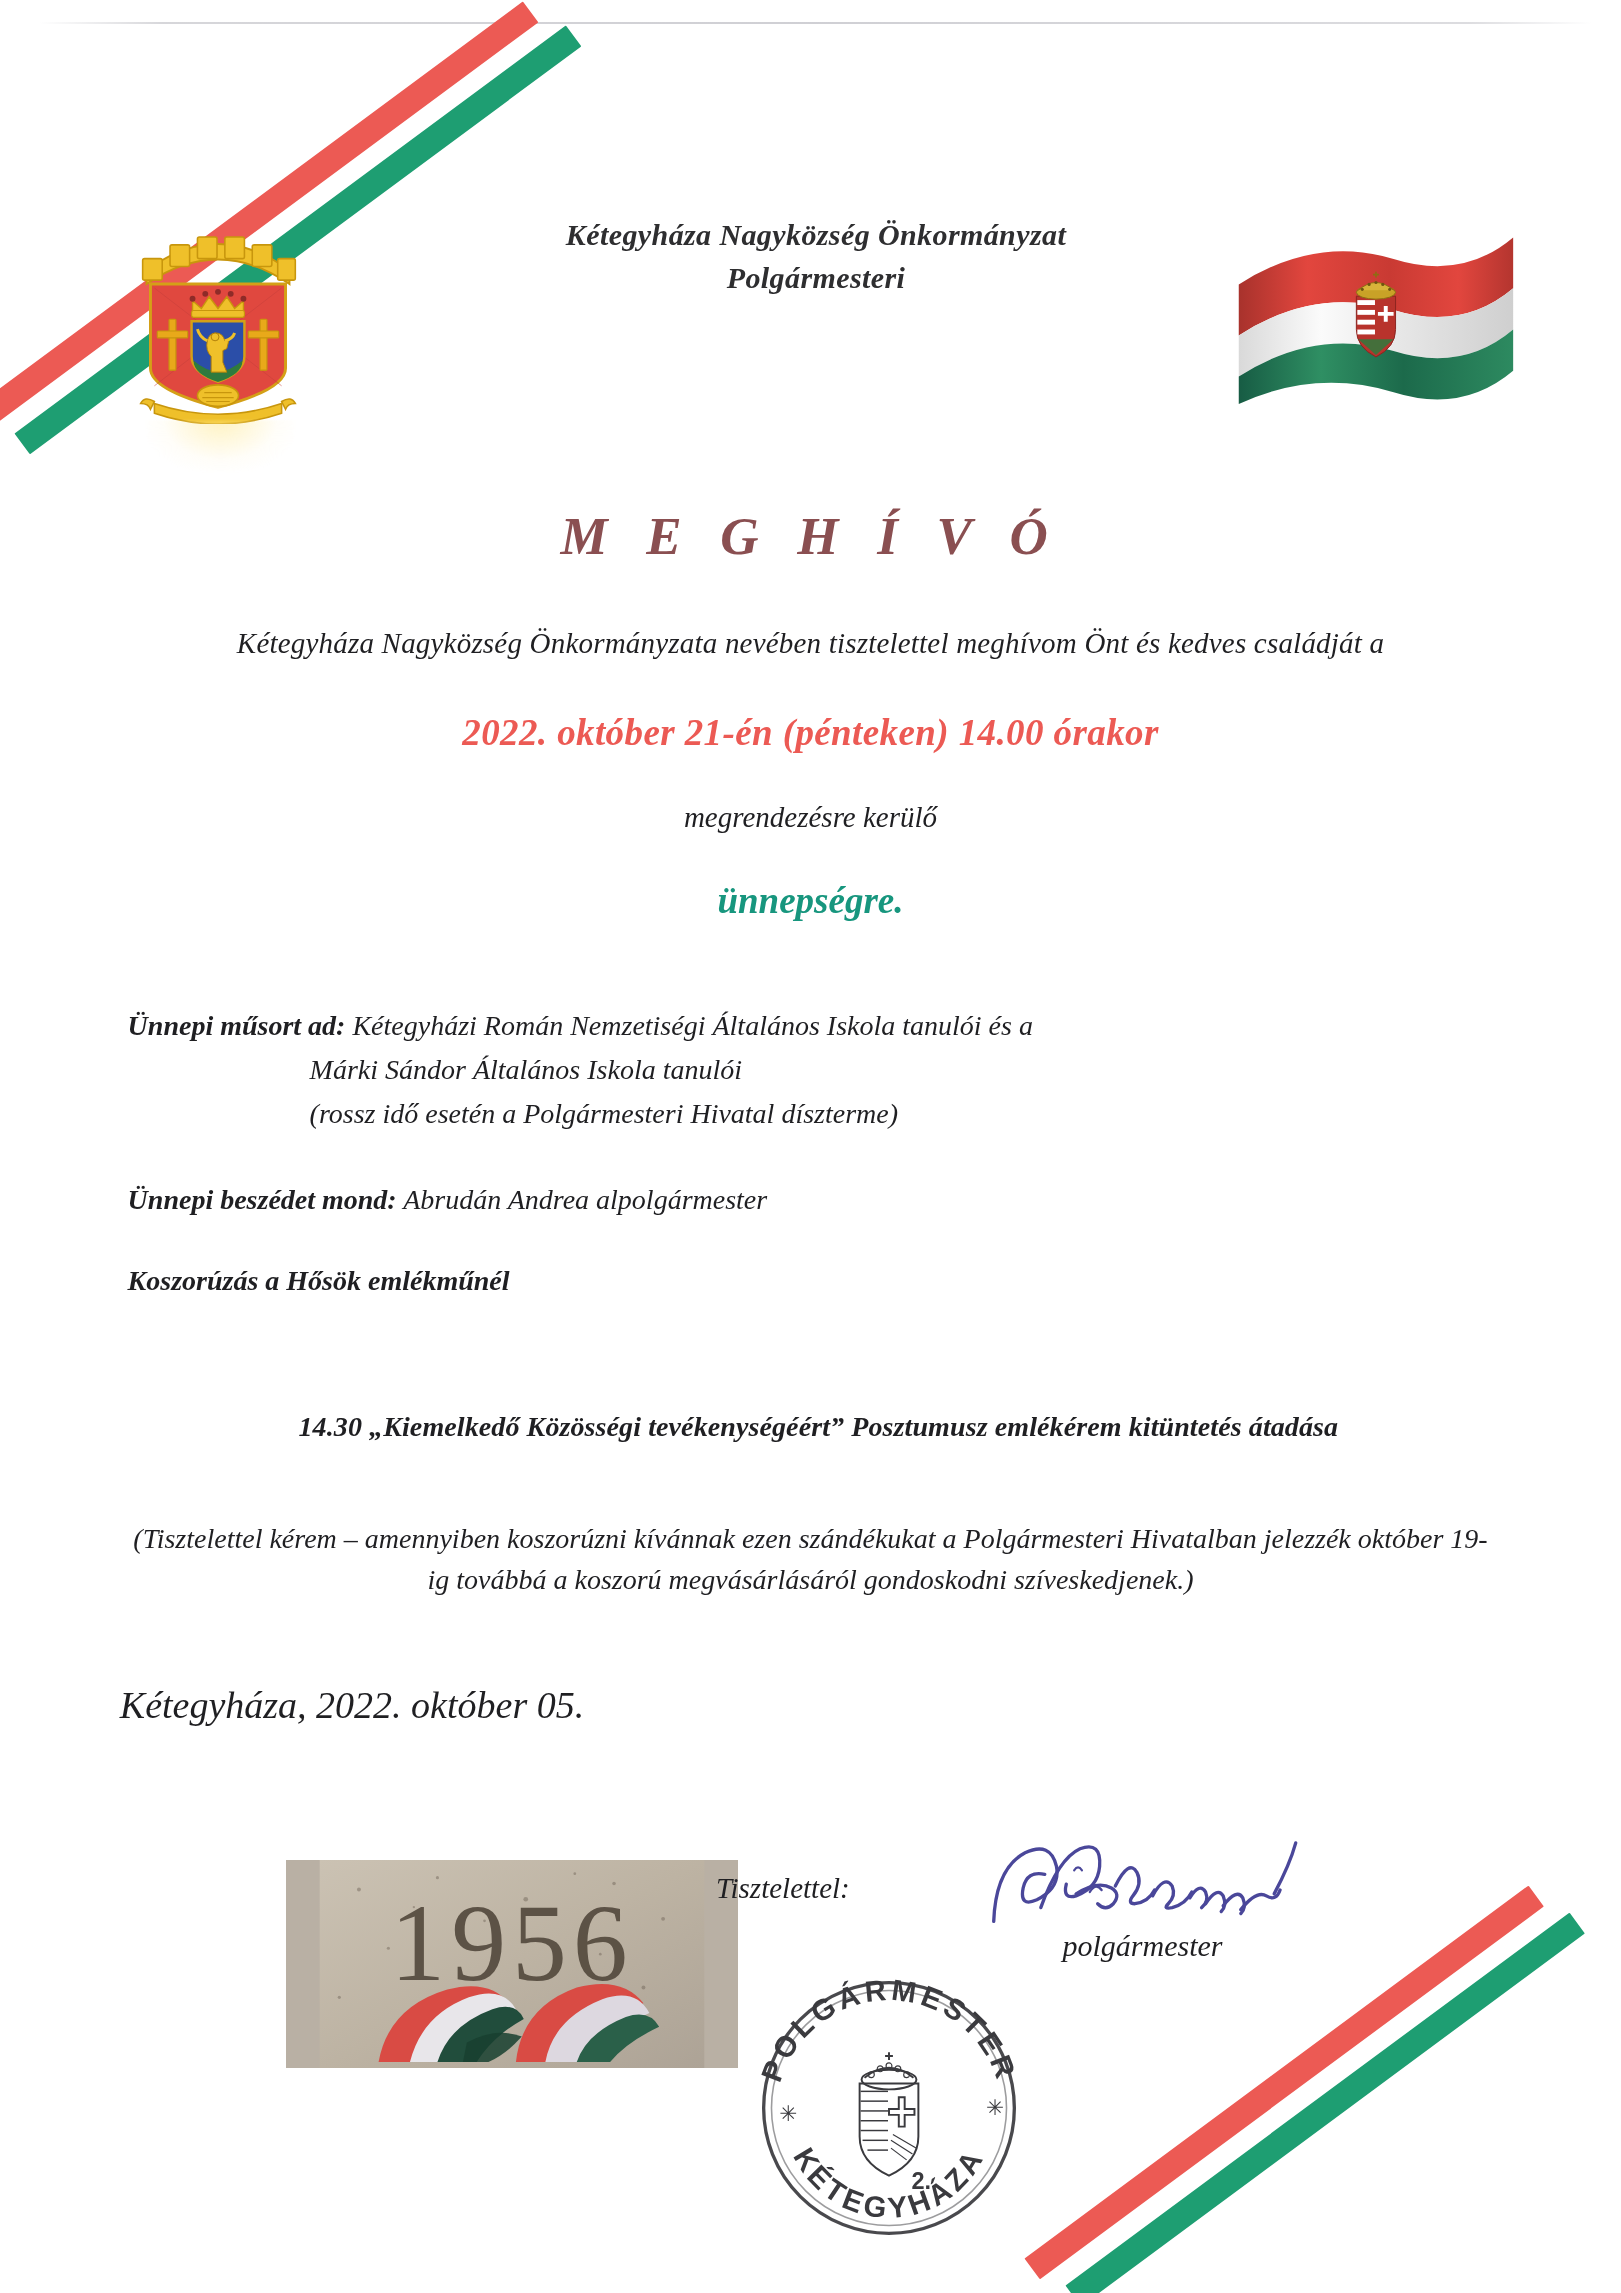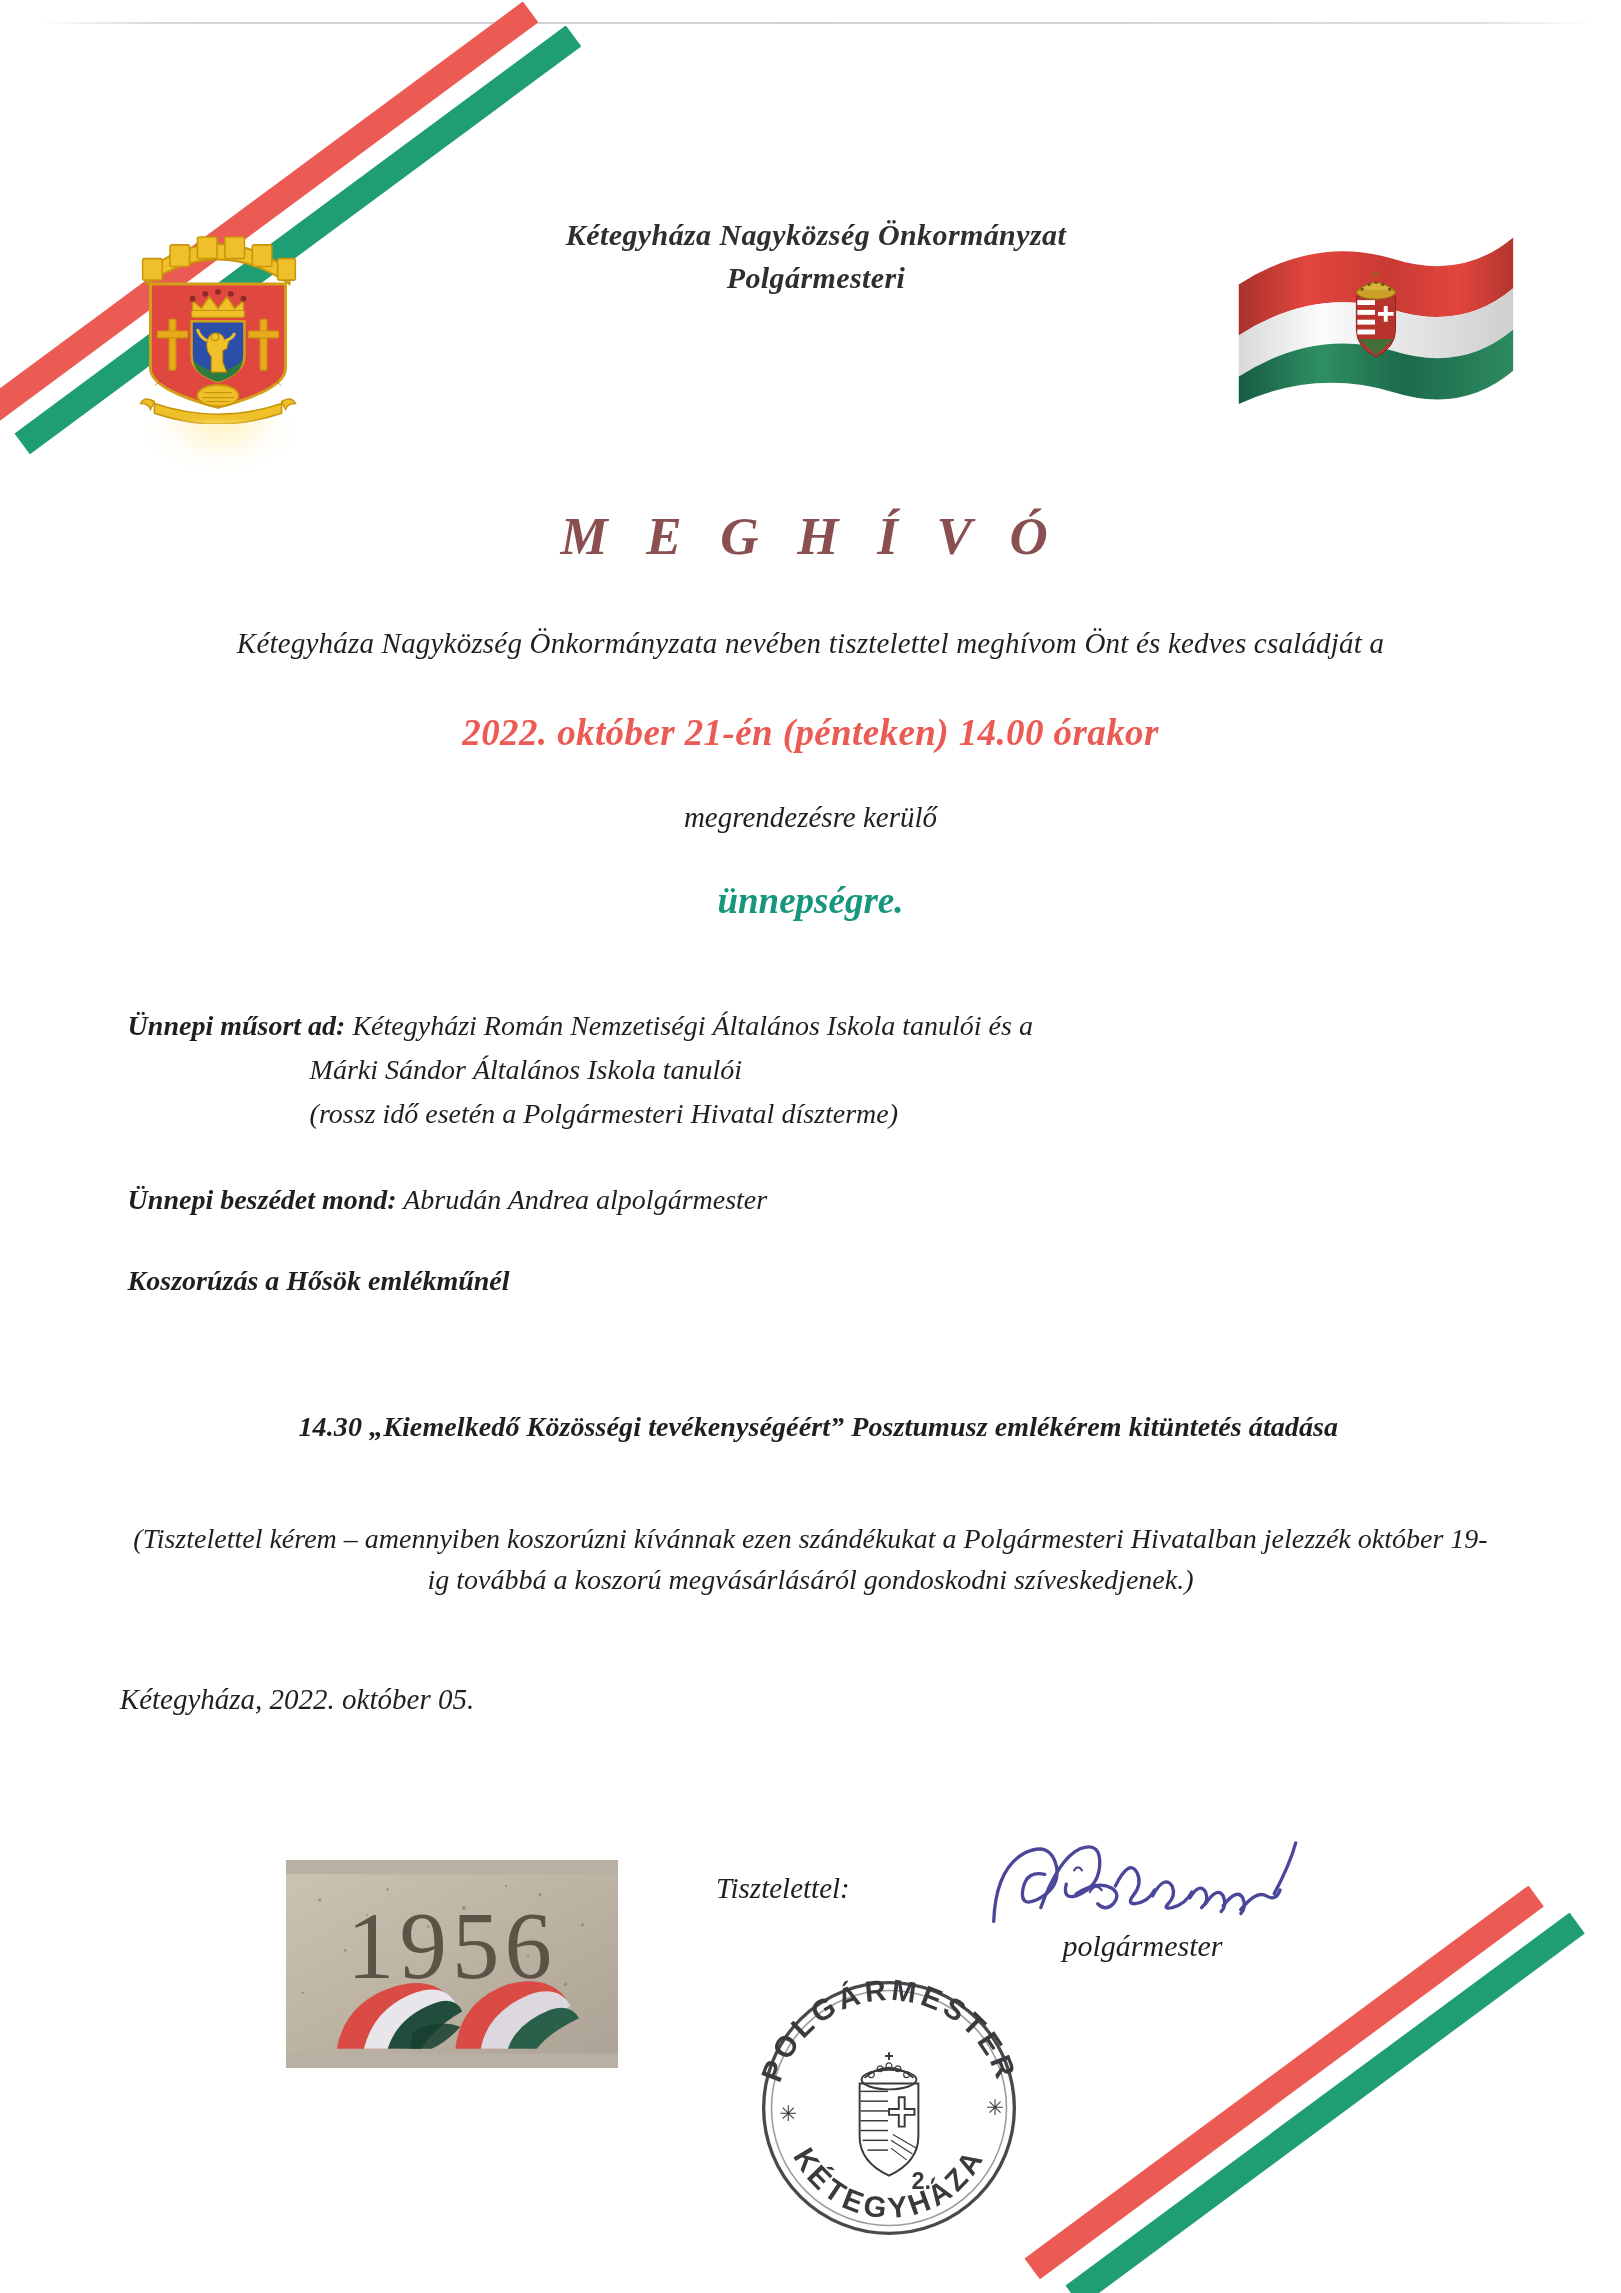--- a/index.html
+++ b/index.html
@@ -169,27 +169,27 @@
     margin-top: 76px;
     text-align: center;
     font-size: 28px;
     line-height: 1.46;
     padding: 0 17.6px;
   }
 
   .place-date {
     margin-top: 82px;
     padding-left: 11.8px;
-    font-size: 29px;
+    font-size: 38px;
   }
 
   .photo {
     position: absolute;
     left: 286px; top: 1860px;
-    width: 332px; height: 208px;
+    width: 452px; height: 208px;
     overflow: hidden;
     background: #b9b0a4;
   }
   .photo svg { display: block; width: 100%; height: 100%; }
 
   .regards {
     position: absolute;
     left: 716px; top: 1872px;
     font-family: "Liberation Serif", "DejaVu Serif", serif;
     font-style: italic;

